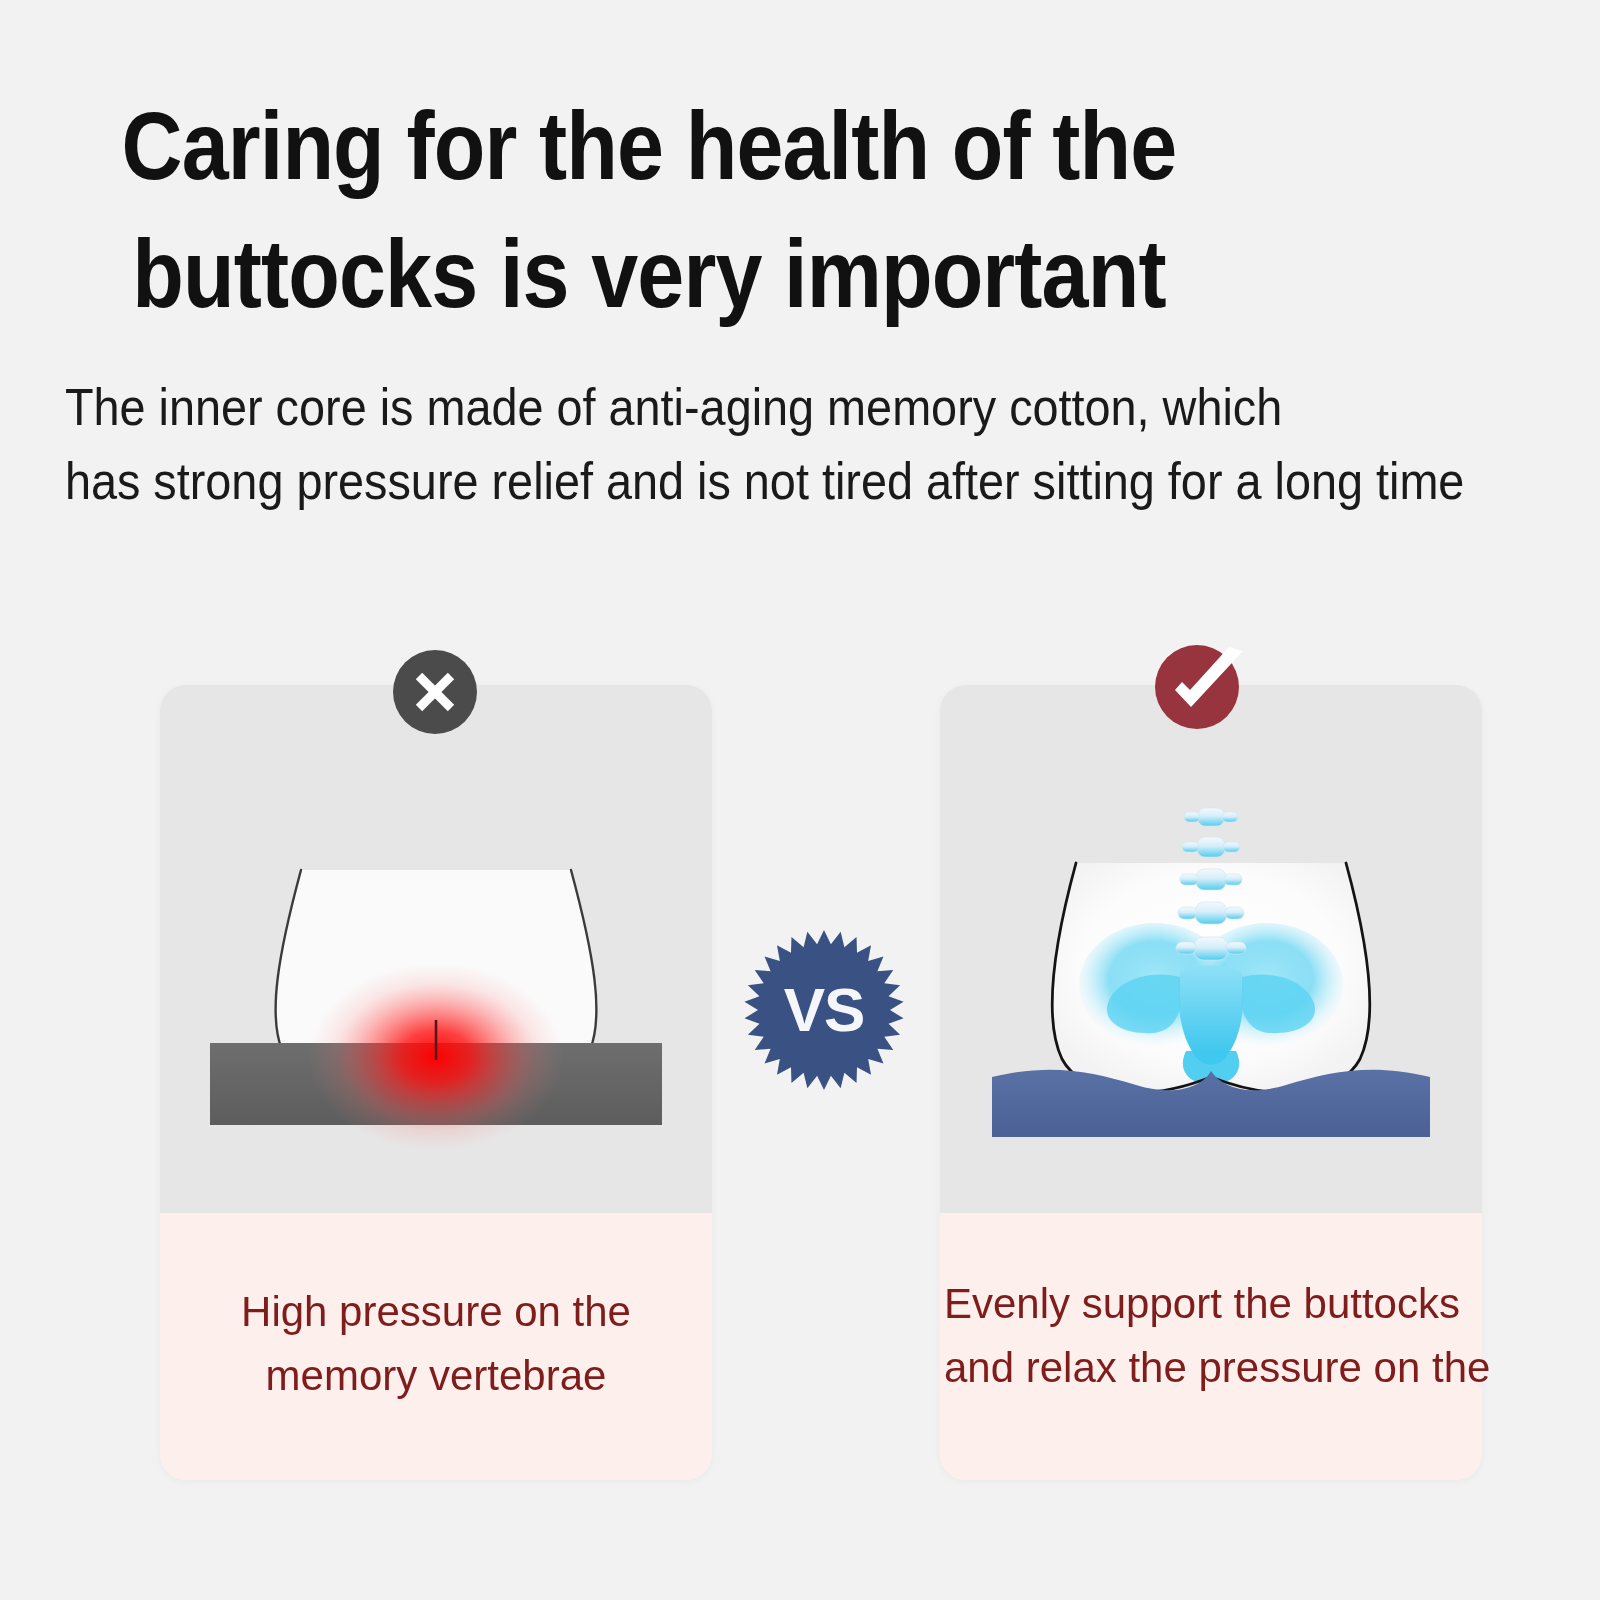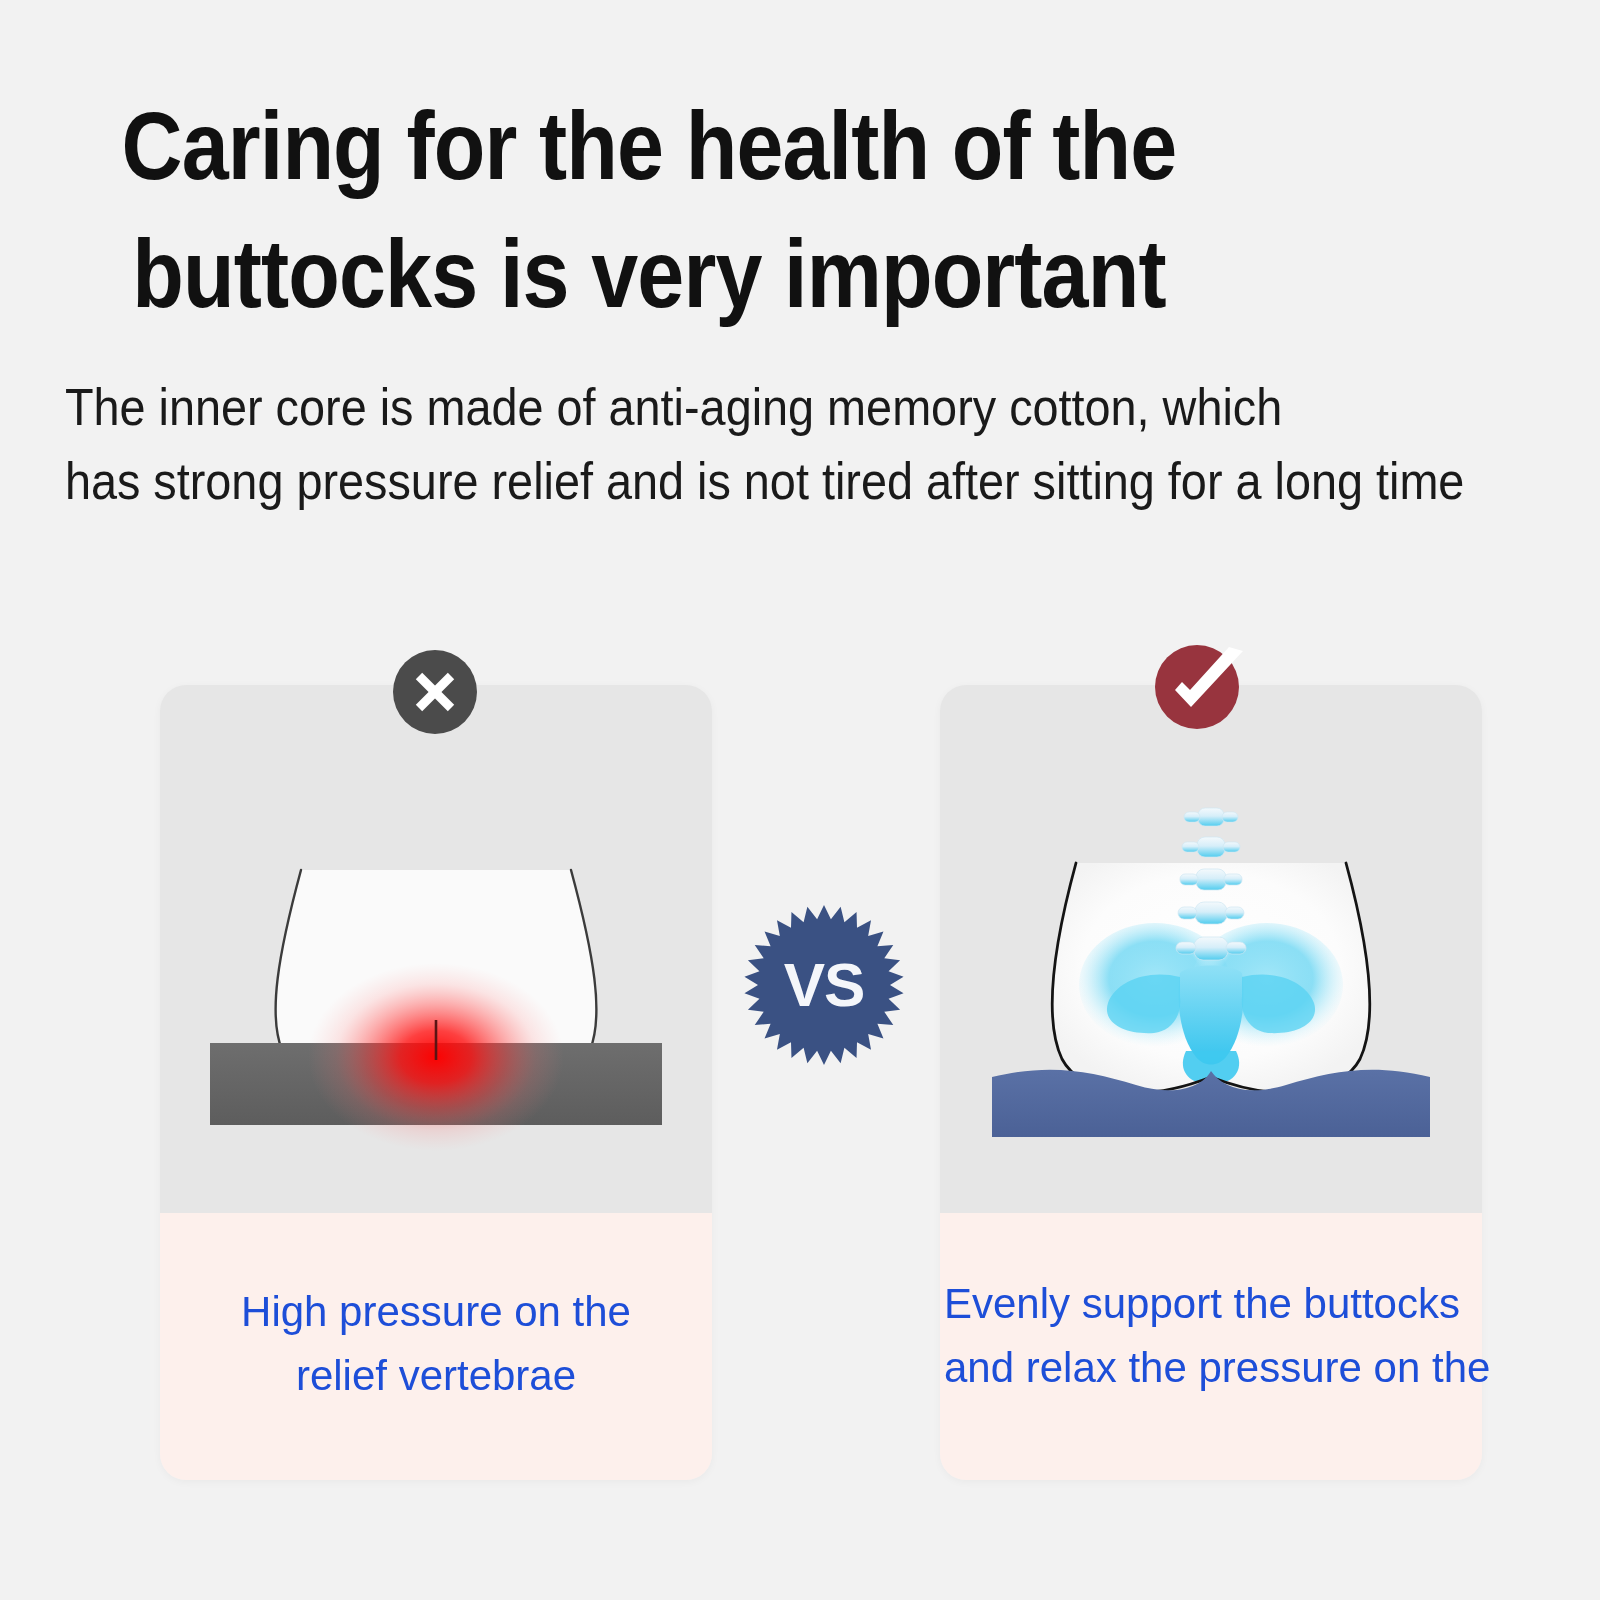--- a/index.html
+++ b/index.html
@@ -94,21 +94,21 @@
     left: 1155px;
     top: 645px;
     background: #98343e;
   }
   .badge svg { display: block; width: 100%; height: 100%; overflow: visible; }
 
   
   #vs-badge {
     position: absolute;
     left: 742px;
-    top: 903px;
+    top: 928px;
     width: 164px;
     height: 164px;
     z-index: 30;
   }
   #vs-badge svg { display: block; width: 164px; height: 164px; }
   .vs-text {
     font-family: "Liberation Sans", sans-serif;
     font-weight: bold;
     font-size: 62px;
     fill: #f4f6fa;
@@ -123,21 +123,21 @@
     height: 528px;
   }
   .illus svg { display: block; width: 100%; height: 100%; }
 
   
   .caption {
     position: absolute;
     z-index: 20;
     font-family: "Liberation Sans", sans-serif;
     font-weight: normal;
-    color: #1d4ed8;
+    color: #7f1d1d;
     font-size: 42px;
     line-height: 64px;
     white-space: nowrap;
   }
   #caption-left {
     left: 160px;
     top: 1280px;
     width: 552px;
     text-align: center;
   }
@@ -204,21 +204,21 @@
 
 <div class="badge" id="badge-x">
   <svg viewBox="0 0 84 84">
     <line x1="26" y1="26" x2="58" y2="58" stroke="#ffffff" stroke-width="9" stroke-linecap="butt"></line>
     <line x1="58" y1="26" x2="26" y2="58" stroke="#ffffff" stroke-width="9" stroke-linecap="butt"></line>
   </svg>
 </div>
 
 <div class="caption" id="caption-left">
   <span class="cline">High pressure on the</span>
-  <span class="cline">relief vertebrae</span>
+  <span class="cline">memory vertebrae</span>
 </div>
 
 <div id="vs-badge">
   <svg viewBox="0 0 164 164">
     <defs>
       <g id="starburst"></g>
     </defs>
 
     <polygon id="vs-star" fill="#3a5183" points="82.00,2.00 88.90,16.36 98.63,3.75 102.40,19.23 114.54,8.92 115.00,24.84 129.02,17.28 126.16,32.95 141.45,28.47 135.40,43.21 151.28,42.00 142.29,55.16 158.08,57.28 146.56,68.28 161.56,73.64 148.00,82.00 161.56,90.36 146.56,95.72 158.08,106.72 142.29,108.84 151.28,122.00 135.40,120.79 141.45,135.53 126.16,131.05 129.02,146.72 115.00,139.16 114.54,155.08 102.40,144.77 98.63,160.25 88.90,147.64 82.00,162.00 75.10,147.64 65.37,160.25 61.60,144.77 49.46,155.08 49.00,139.16 34.98,146.72 37.84,131.05 22.55,135.53 28.60,120.79 12.72,122.00 21.71,108.84 5.92,106.72 17.44,95.72 2.44,90.36 16.00,82.00 2.44,73.64 17.44,68.28 5.92,57.28 21.71,55.16 12.72,42.00 28.60,43.21 22.55,28.47 37.84,32.95 34.98,17.28 49.00,24.84 49.46,8.92 61.60,19.23 65.37,3.75 75.10,16.36"></polygon>
     <text class="vs-text" x="82" y="103" text-anchor="middle">VS</text>

